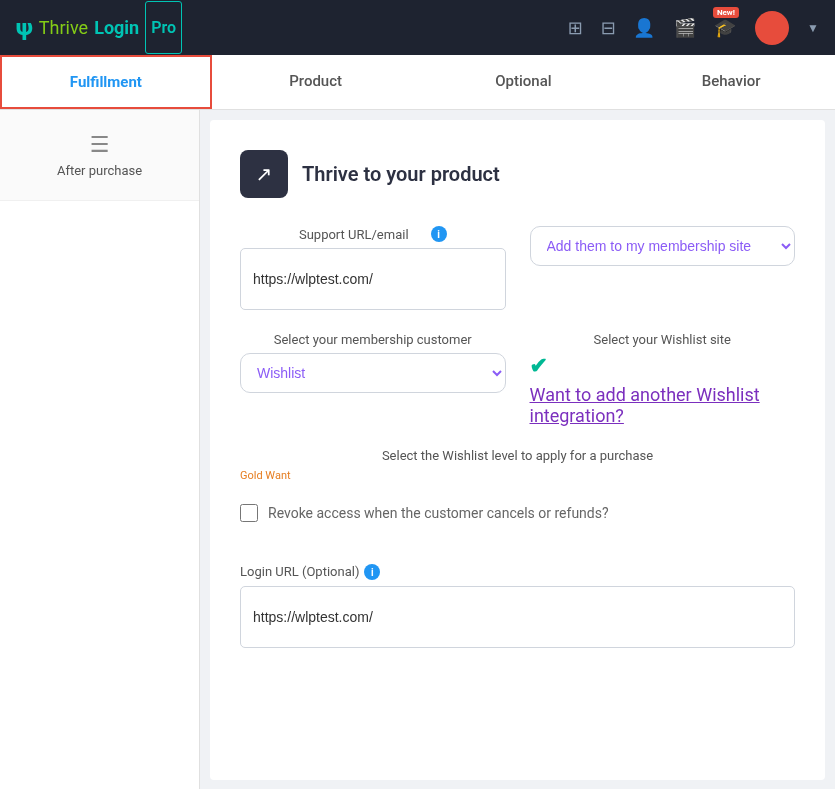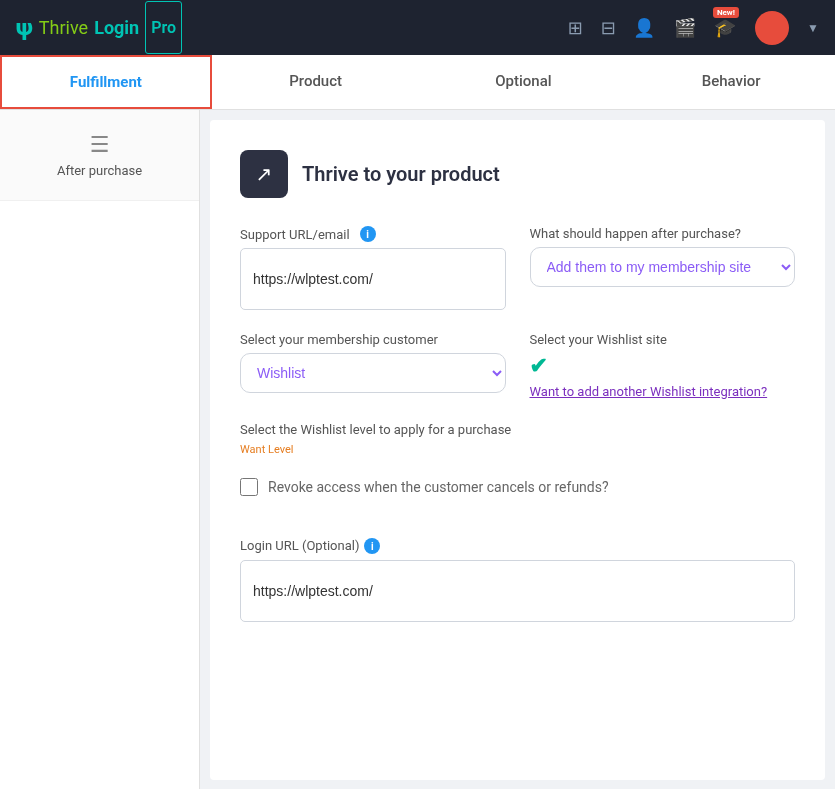--- a/index.html
+++ b/index.html
@@ -165,21 +165,22 @@
     }
     .form-col {
       flex: 1;
     }
     .form-label {
       font-size: 13px;
       color: #555;
       margin-bottom: 6px;
       display: flex;
       align-items: center;
-      gap: 10px;
+      gap: 22px;
+      justify-content: center;
     }
     .info-icon {
       display: inline-flex;
       align-items: center;
       justify-content: center;
       width: 16px;
       height: 16px;
       background: #2196f3;
       color: white;
       border-radius: 50%;
@@ -213,21 +214,21 @@
     .select-row {
       display: flex;
       align-items: center;
       gap: 10px;
     }
     .select-row .form-select { flex: 1; }
     .check-icon { color: #00b894; font-size: 22px; font-weight: 700; }
 
     .integration-link {
       color: #7b2fbe;
-      font-size: 13px;
+      font-size: 18px;
       text-decoration: underline;
       cursor: pointer;
       margin-top: 6px;
       display: inline-block;
     }
 
     .wishlist-section { margin-bottom: 22px; }
     .wishlist-sublabel {
       font-size: 11px;
       color: #e67e22;
@@ -321,23 +322,20 @@
 
     <div class="form-row">
       <div class="form-col">
         <div class="form-label">
           <span>Support URL/email</span>
           <span class="info-icon">i</span>
         </div>
         <input class="form-input" type="text" value="https://wlptest.com/" style="">
       </div>
       <div class="form-col">
-        <div class="form-label">
-          <span>What should happen after purchase?</span>
-        </div>
         <select class="form-select">
           <option>Add them to my membership site</option>
           <option>Send to a URL</option>
           <option>Nothing</option>
         </select>
       </div>
     </div>
 
     <div class="form-row">
       <div class="form-col">
@@ -358,21 +356,21 @@
           <span class="check-icon">✔</span>
         </div>
         <a class="integration-link">Want to add another Wishlist integration?</a>
       </div>
     </div>
 
     <div class="wishlist-section">
       <div class="form-label">
         <span>Select the Wishlist level to apply for a purchase</span>
       </div>
-      <div class="wishlist-sublabel">Want Level</div>
+      <div class="wishlist-sublabel">Gold Want</div>
     </div>
 
     <div class="checkbox-row">
       <input type="checkbox" style="">
       <span class="checkbox-label">Revoke access when the customer cancels or refunds?</span>
     </div>
 
     <div class="login-url-section">
       <div class="login-url-label">
         <span>Login URL (Optional)</span>

